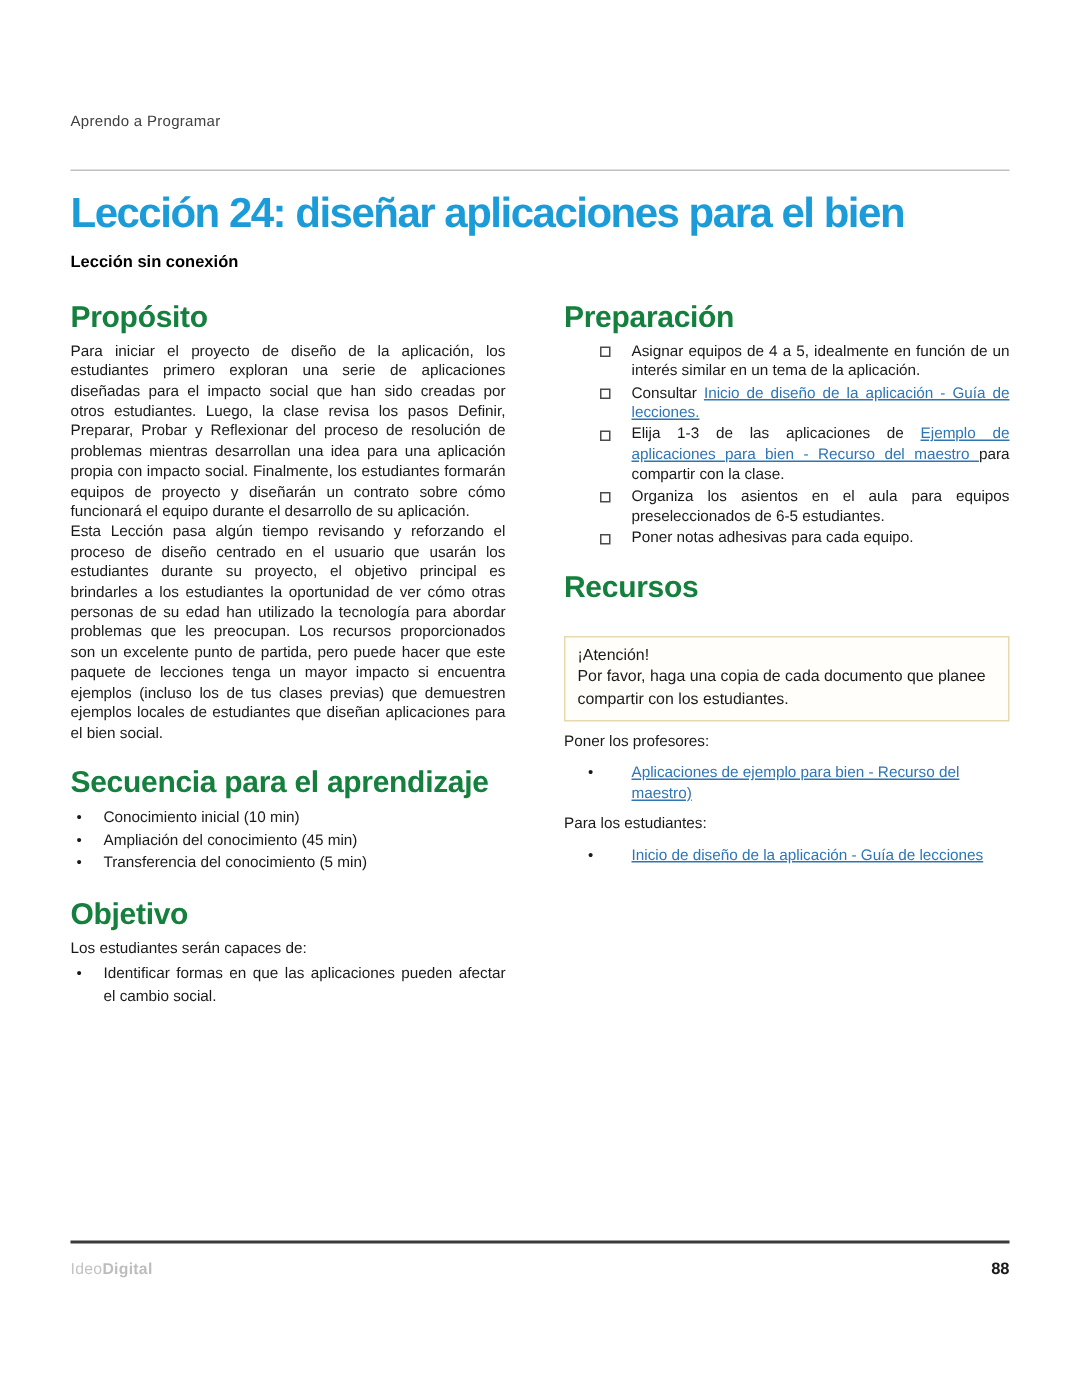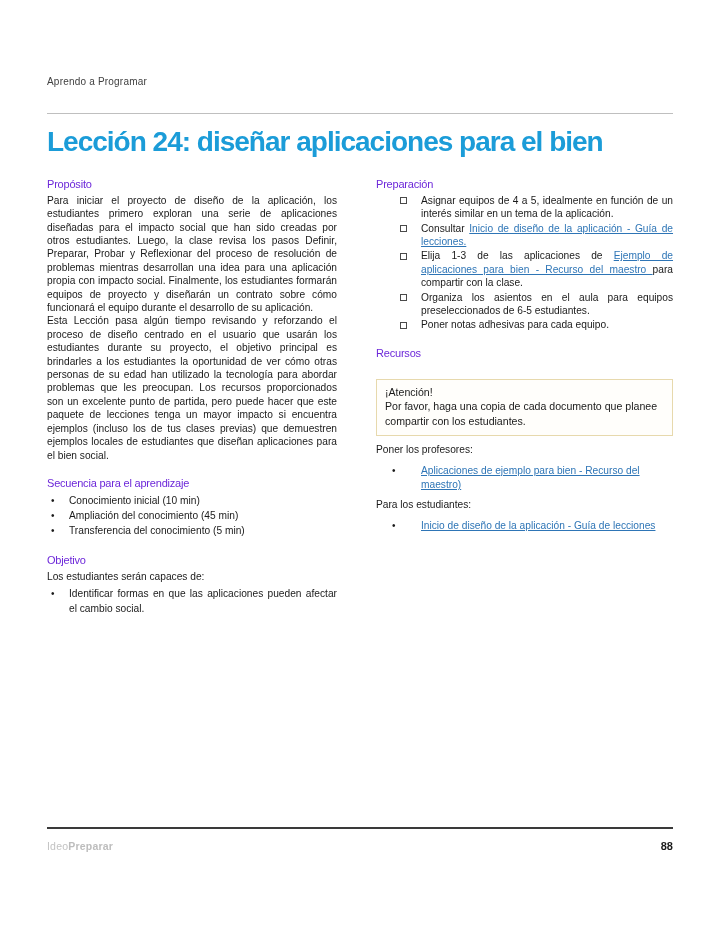--- a/index.html
+++ b/index.html
@@ -45,23 +45,23 @@
   }
   
   .columns{
     display:flex;
     margin-top:20px;
   }
   .col-left{width:290px;flex:none;}
   .col-gap{width:39px;flex:none;}
   .col-right{flex:1;min-width:0;}
   h2.section{
-    font-size:11px;
-    font-weight:normal;
-    color:#6d28d9;
+    font-size:20px;
+    font-weight:bold;
+    color:#15803d;
     margin:0 0 4px 0;
     letter-spacing:-.2px;
   }
   h2.section.spaced{margin-top:15px;}
   .body-text{
     font-size:10.2px;
     line-height:13.4px;
     text-align:justify;
     margin:0;
   }
@@ -165,20 +165,21 @@
 </style>
 </head>
 <body>
 
 <div class="page">
 
   <div class="doc-header">Aprendo a Programar</div>
   <hr class="header-rule">
 
   <h1 class="doc-title">Lección 24: diseñar aplicaciones para el bien</h1>
+  <div class="doc-subtitle">Lección sin conexión</div>
 
   <div class="columns">
 
     <div class="col-left">
       <h2 class="section">Propósito</h2>
       <p class="body-text">Para iniciar el proyecto de diseño de la aplicación, los estudiantes primero exploran una serie de aplicaciones diseñadas para el impacto social que han sido creadas por otros estudiantes. Luego, la clase revisa los pasos Definir, Preparar, Probar y Reflexionar del proceso de resolución de problemas mientras desarrollan una idea para una aplicación propia con impacto social. Finalmente, los estudiantes formarán equipos de proyecto y diseñarán un contrato sobre cómo funcionará el equipo durante el desarrollo de su aplicación.</p>
       <p class="body-text">Esta Lección pasa algún tiempo revisando y reforzando el proceso de diseño centrado en el usuario que usarán los estudiantes durante su proyecto, el objetivo principal es brindarles a los estudiantes la oportunidad de ver cómo otras personas de su edad han utilizado la tecnología para abordar problemas que les preocupan. Los recursos proporcionados son un excelente punto de partida, pero puede hacer que este paquete de lecciones tenga un mayor impacto si encuentra ejemplos (incluso los de tus clases previas) que demuestren ejemplos locales de estudiantes que diseñan aplicaciones para el bien social.</p>
 
       <h2 class="section spaced">Secuencia para el aprendizaje</h2>
       <ul class="dotlist">
@@ -239,17 +240,17 @@
       <ul class="reslist">
         <li>
           <span class="blt">•</span>
           <a class="lnk">Inicio de diseño de la aplicación - Guía de lecciones</a>
         </li>
       </ul>
     </div>
   </div>
 
   <div class="doc-footer">
-    <div class="brand"><span>Ideo</span><b>Preparar</b></div>
+    <div class="brand"><span>Ideo</span><b>Digital</b></div>
     <div class="page-num">88</div>
   </div>
 
 </div>
 
 </body></html>

